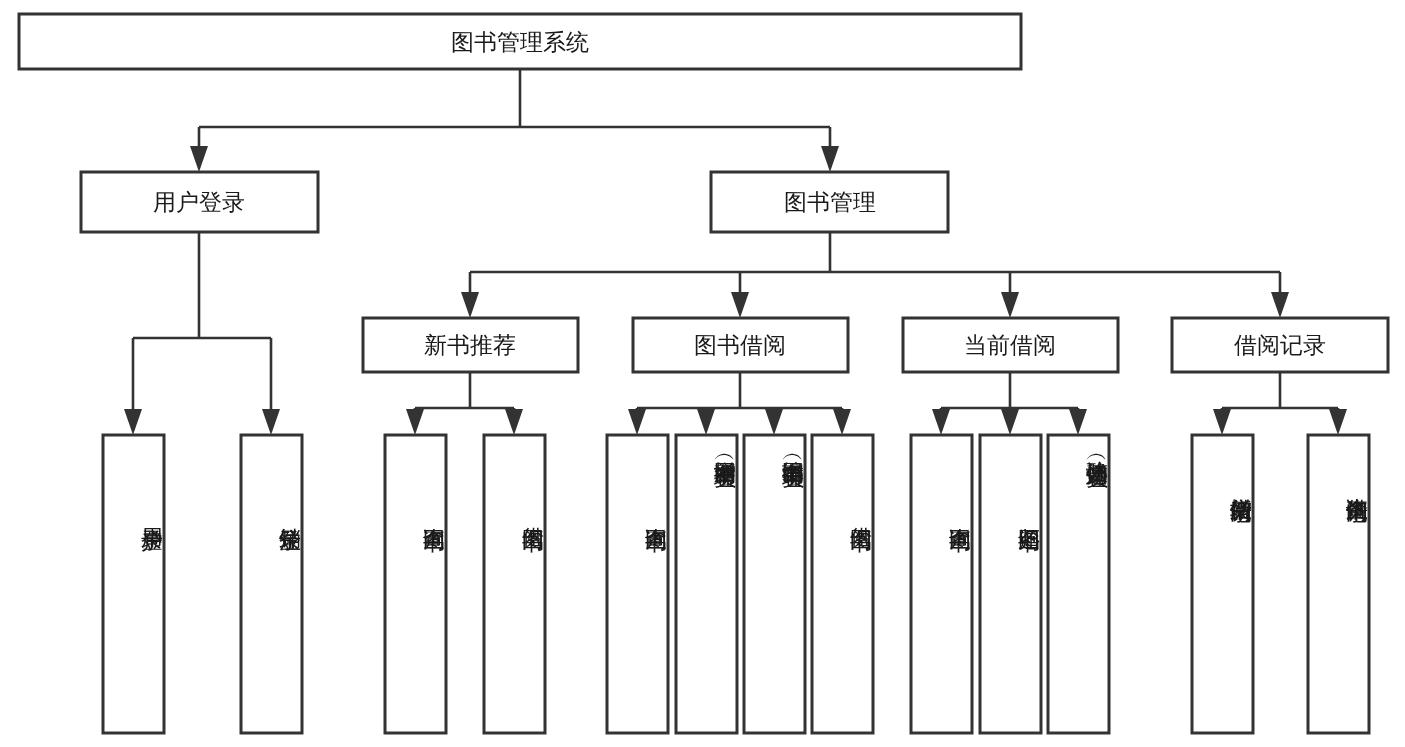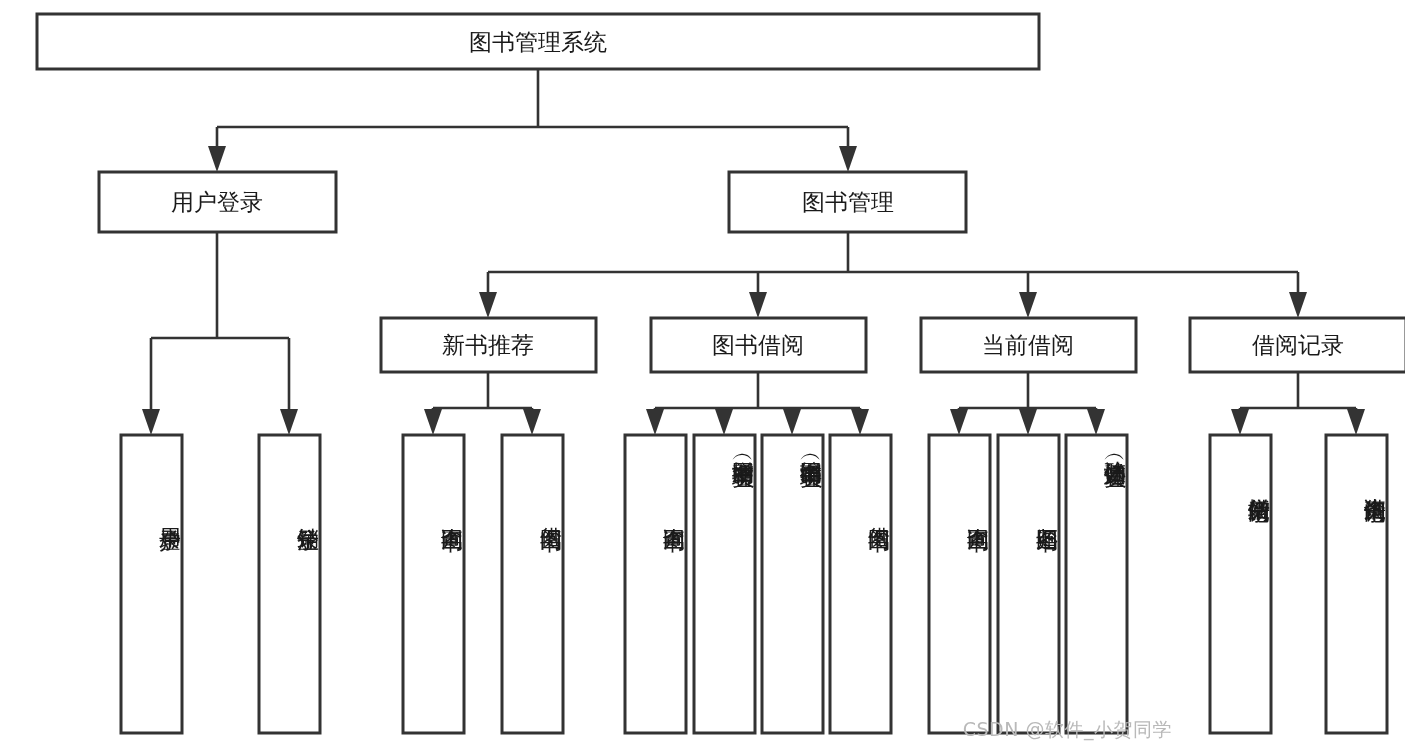--- a/index.html
+++ b/index.html
@@ -13,21 +13,20 @@
     position: relative;
     font-family: "DejaVu Sans", "Liberation Sans", sans-serif;
     overflow: hidden;
   }
   #diagram-root {
     position: absolute;
     left: 0;
     top: 0;
     width: 1162px;
     height: 747px;
-    margin-left: 18px;
   }
   svg.flow {
     display: block;
     width: 1405px;
     height: 747px;
   }
   .node-box {
     fill: #ffffff;
     stroke: #333333;
     stroke-width: 3;
@@ -184,15 +183,14 @@
   <div class="vlabel" style="left:744px; top:443px; width:61px;">编辑图书（管理员）</div>
   <div class="vlabel" style="left:812px; top:510px; width:61px;">借阅图书</div>
 
   <div class="vlabel" style="left:911px; top:510px; width:61px;">查询图书</div>
   <div class="vlabel" style="left:980px; top:510px; width:61px;">归还图书</div>
   <div class="vlabel" style="left:1048px; top:443px; width:61px;">确认归还（管理员）</div>
 
   <div class="vlabel" style="left:1192px; top:480px; width:61px;">新增借阅记录</div>
   <div class="vlabel" style="left:1308px; top:480px; width:61px;">查询借阅记录</div>
 
-  <div class="watermark">CSDN @软件_小贺同学</div>
 
 </div>
 
 </body></html>

